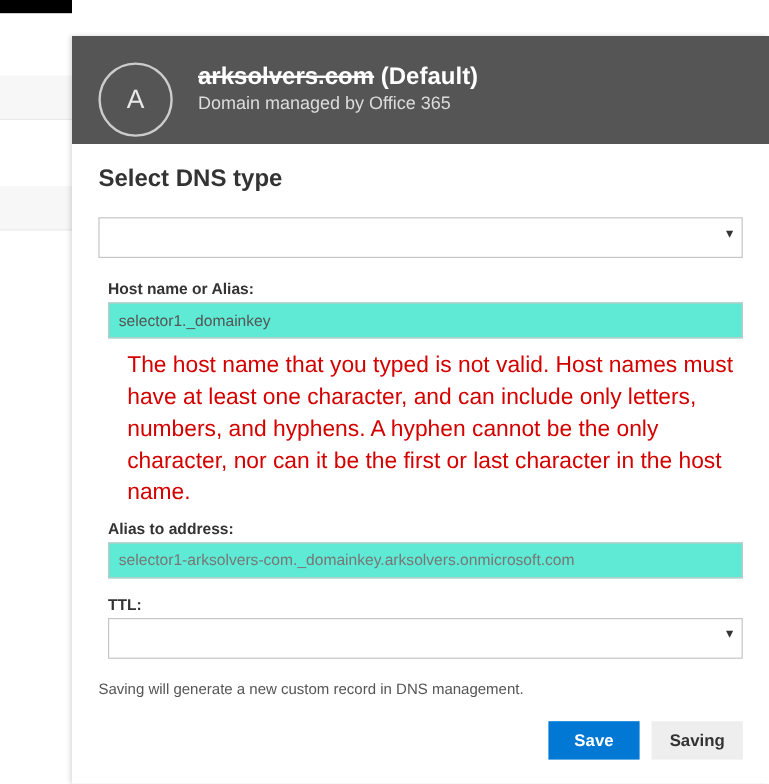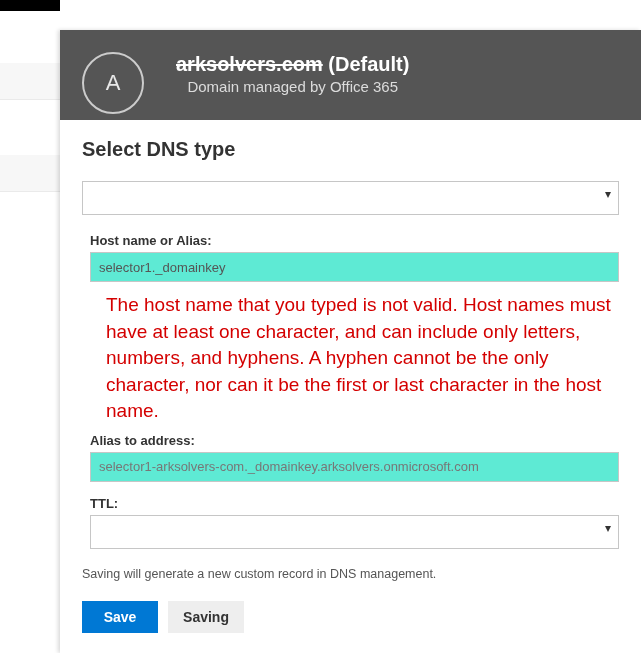--- a/index.html
+++ b/index.html
@@ -60,37 +60,36 @@
     background: #555555;
     display: flex;
     align-items: center;
     justify-content: center;
     font-size: 22px;
     color: #e8e8e8;
     font-weight: 400;
   }
   .header-text {
     position: absolute;
-    left: 116px;
+    left: 105px;
     top: 22px;
   }
   .domain-title {
     font-size: 20px;
     font-weight: 600;
     color: #fff;
     line-height: 1.2;
   }
   .strike {
     text-decoration: line-through;
   }
   .domain-sub {
     font-size: 15px;
     color: #dcdcdc;
     margin-top: 2px;
-    text-align: center;
   }
   .content {
     padding: 18px 22px 0 22px;
   }
   .section-title {
     font-size: 20px;
     font-weight: 700;
     color: #333;
     margin-bottom: 20px;
   }
@@ -152,20 +151,21 @@
   .spacer-sm { height: 14px; }
   .note {
     font-size: 12.5px;
     color: #555;
     margin-top: 18px;
   }
   .button-row {
     margin-top: 20px;
     display: flex;
     gap: 10px;
+    justify-content: flex-end;
   }
   .btn {
     height: 32px;
     min-width: 76px;
     border: none;
     font-size: 14px;
     font-weight: 600;
     cursor: pointer;
     font-family: inherit;
   }

